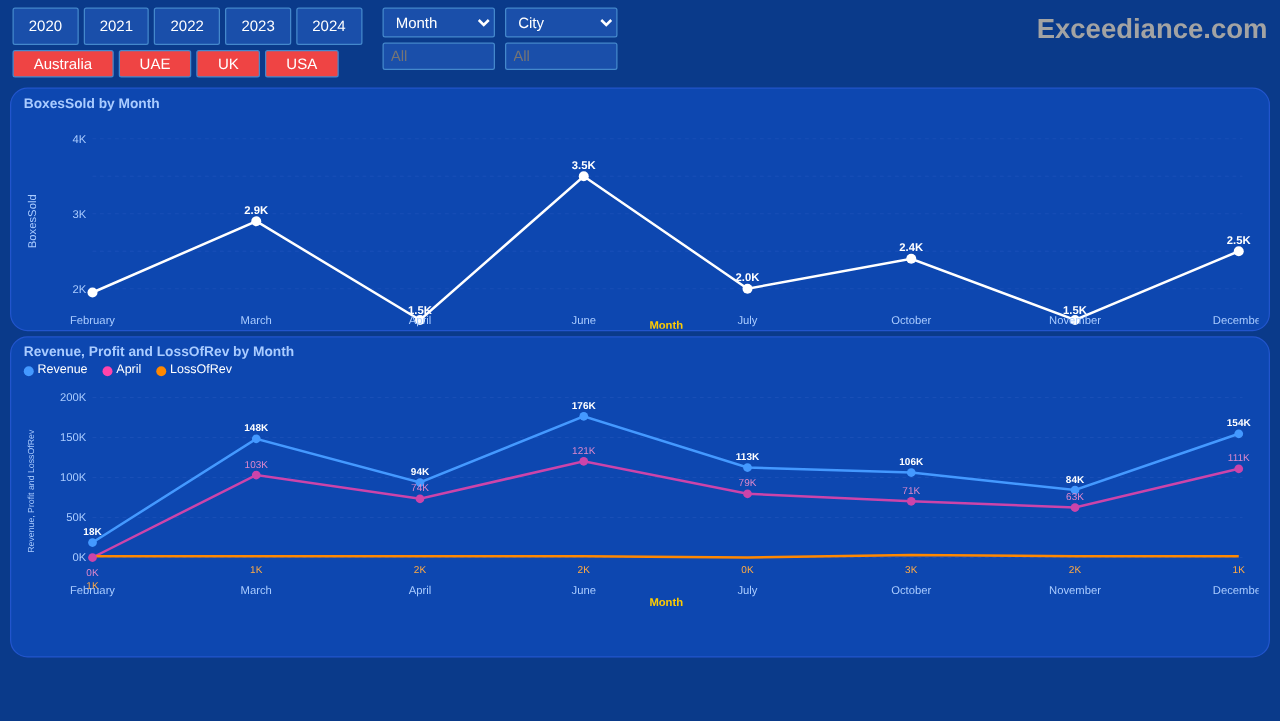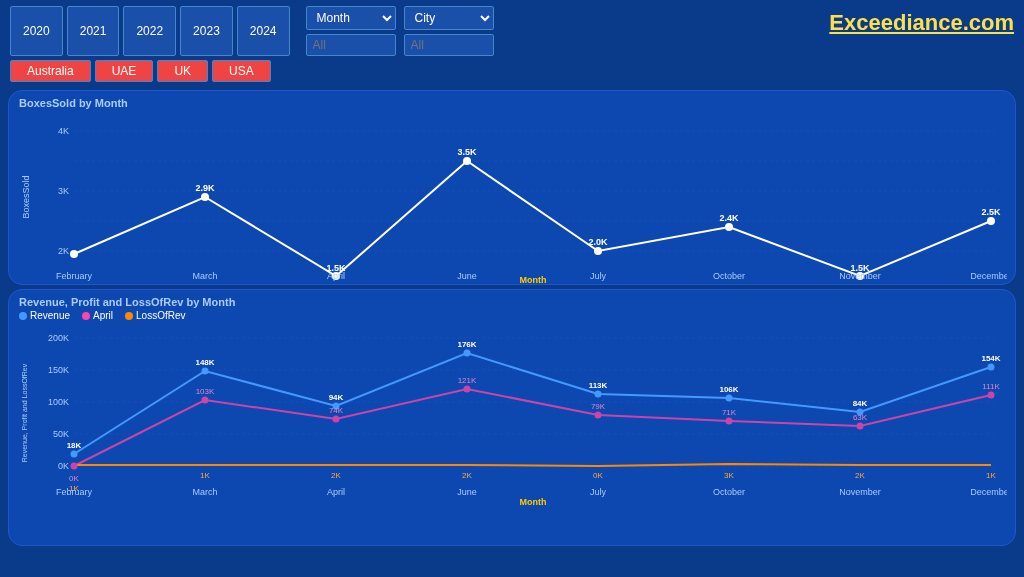--- a/index.html
+++ b/index.html
@@ -19,21 +19,21 @@
     }
     .year-row {
       display: flex;
       gap: 4px;
       flex-wrap: wrap;
     }
     .year-btn {
       background: #1a4faa;
       border: 1px solid #4488cc;
       color: white;
-      padding: 17px 12px;
+      padding: 7px 12px;
       cursor: pointer;
       font-size: 12px;
       border-radius: 2px;
     }
     .country-row {
       display: flex;
       gap: 4px;
       margin-top: 4px;
     }
     .country-btn {
@@ -71,24 +71,23 @@
       color: #7dd3fc;
       padding: 3px 6px;
       font-size: 12px;
       border-radius: 2px;
       width: 90px;
     }
     .brand-title {
       margin-left: auto;
       font-size: 22px;
       font-weight: bold;
-      color: #fde047;
+      color: #a3a3a3;
       padding-top: 4px;
       white-space: nowrap;
-      text-decoration: underline;
     }
     .chart-container {
       background: #0d47b0;
       margin: 4px 8px;
       border-radius: 14px;
       border: 1px solid #2255cc;
       padding: 6px 10px 4px 10px;
     }
     .chart-title {
       font-size: 11px;
@@ -97,21 +96,21 @@
       font-weight: bold;
     }
     .legend {
       display: flex;
       gap: 12px;
       font-size: 10px;
       margin-bottom: 2px;
     }
     .legend-item {
       display: flex;
-      align-items: center;
+      align-items: flex-end;
       gap: 3px;
     }
     .legend-dot {
       width: 8px;
       height: 8px;
       border-radius: 50%;
     }
     svg {
       display: block;
     }

